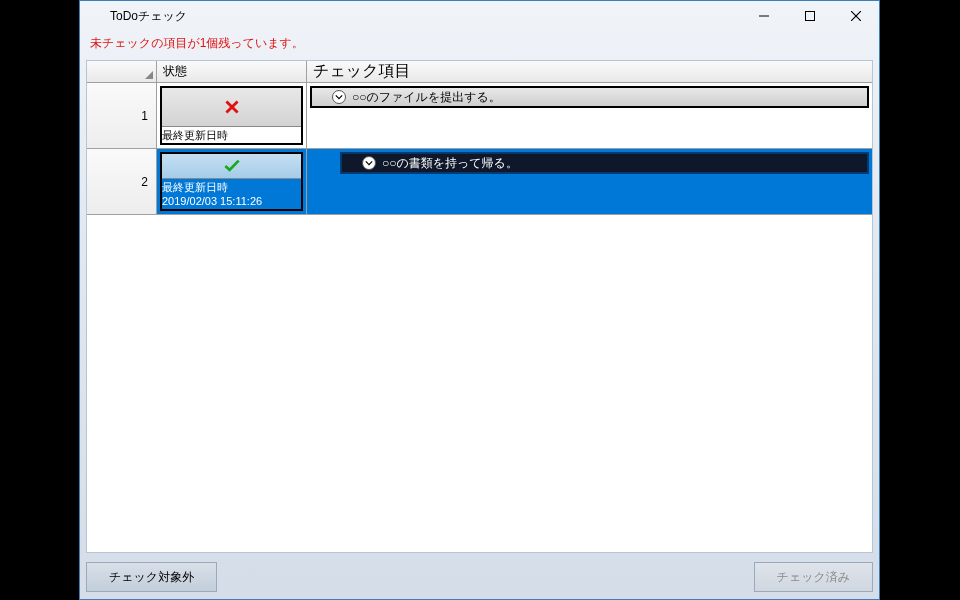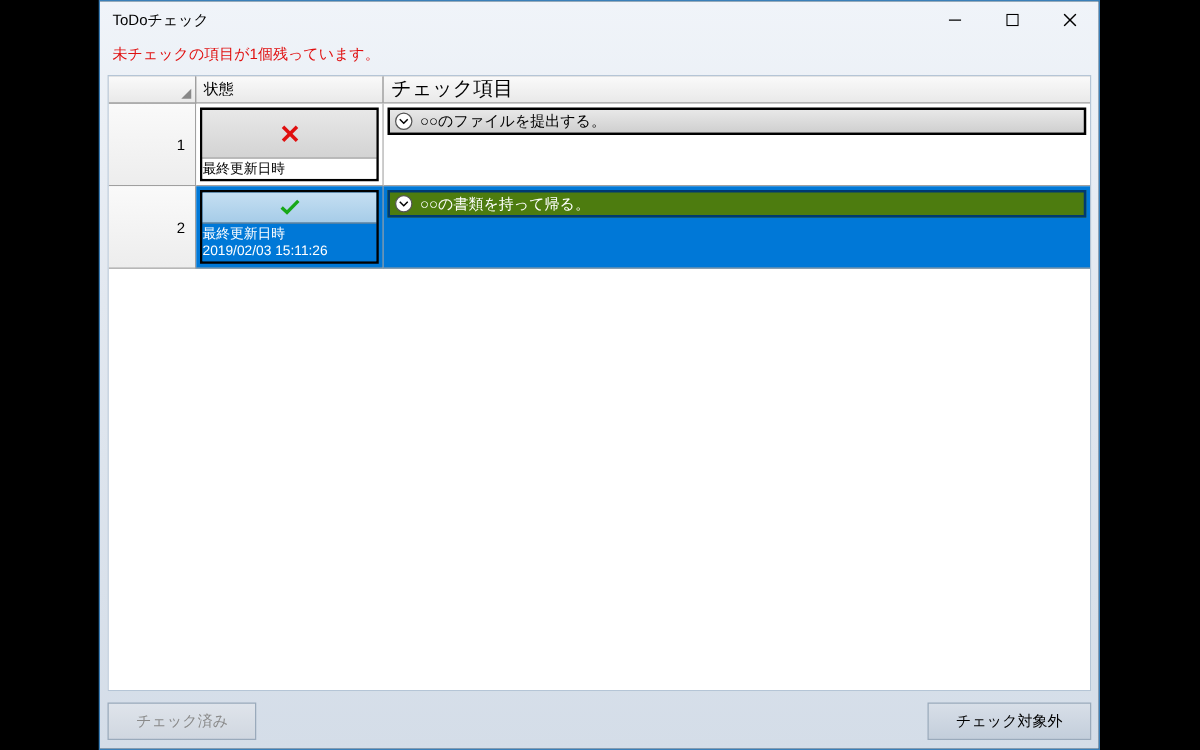--- a/index.html
+++ b/index.html
@@ -20,20 +20,21 @@
       background: linear-gradient(to bottom, #f0f4f9 0%, #e2e8f0 40%, #d4dde8 100%);
       border: 1px solid #3a7fb8;
       display: flex;
       flex-direction: column;
     }
     .titlebar {
       height: 30px;
       display: flex;
       align-items: center;
       background: transparent;
+      margin-left: 20px;
     }
     .titlebar-title {
       padding-left: 10px;
       font-size: 12px;
       color: #000;
       flex: 1;
     }
     .titlebar-controls {
       display: flex;
       height: 100%;
@@ -58,21 +59,21 @@
       margin: 0 6px 6px 6px;
       background: #fff;
       border: 1px solid #b5c5d6;
       display: flex;
       flex-direction: column;
       overflow: hidden;
     }
     .grid-header {
       display: flex;
       height: 22px;
-      background: #a3a3a3;
+      background: #14532d;
     }
     .col-corner {
       width: 70px;
       border-right: 1px solid #a0a0a0;
       border-bottom: 1px solid #a0a0a0;
       background: linear-gradient(to bottom, #fafafa, #e9e9e9);
       position: relative;
     }
     .col-corner::after {
       content: '';
@@ -155,28 +156,29 @@
       padding: 3px 3px 0 3px;
       background: #fff;
     }
     .row-item.selected { background: #0078d7; }
     .item-header {
       border: 2px solid #000;
       background: linear-gradient(to bottom, #e8e8e8, #cfcfcf);
       height: 22px;
       display: flex;
       align-items: center;
-      padding: 0 4px;
+      padding: 0 20px;
       gap: 6px;
       font-size: 12px;
     }
     .item-header.sel {
-      background: #4d7c0f;
+      background: #0f172a;
       color: #fff;
       border-color: #003a70;
+      margin-left: 30px;
     }
     .expand-btn {
       width: 14px;
       height: 14px;
       border-radius: 50%;
       background: #fff;
       border: 1px solid #555;
       display: flex;
       align-items: center;
       justify-content: center;
@@ -292,16 +294,16 @@
             </span>
             <span>○○の書類を持って帰る。</span>
           </div>
         </div>
       </div>
 
     </div>
   </div>
 
   <div class="footer">
+    <div class="footer-btn">チェック対象外</div>
     <div class="footer-btn disabled">チェック済み</div>
-    <div class="footer-btn">チェック対象外</div>
   </div>
 </div>
 
 </body></html>

